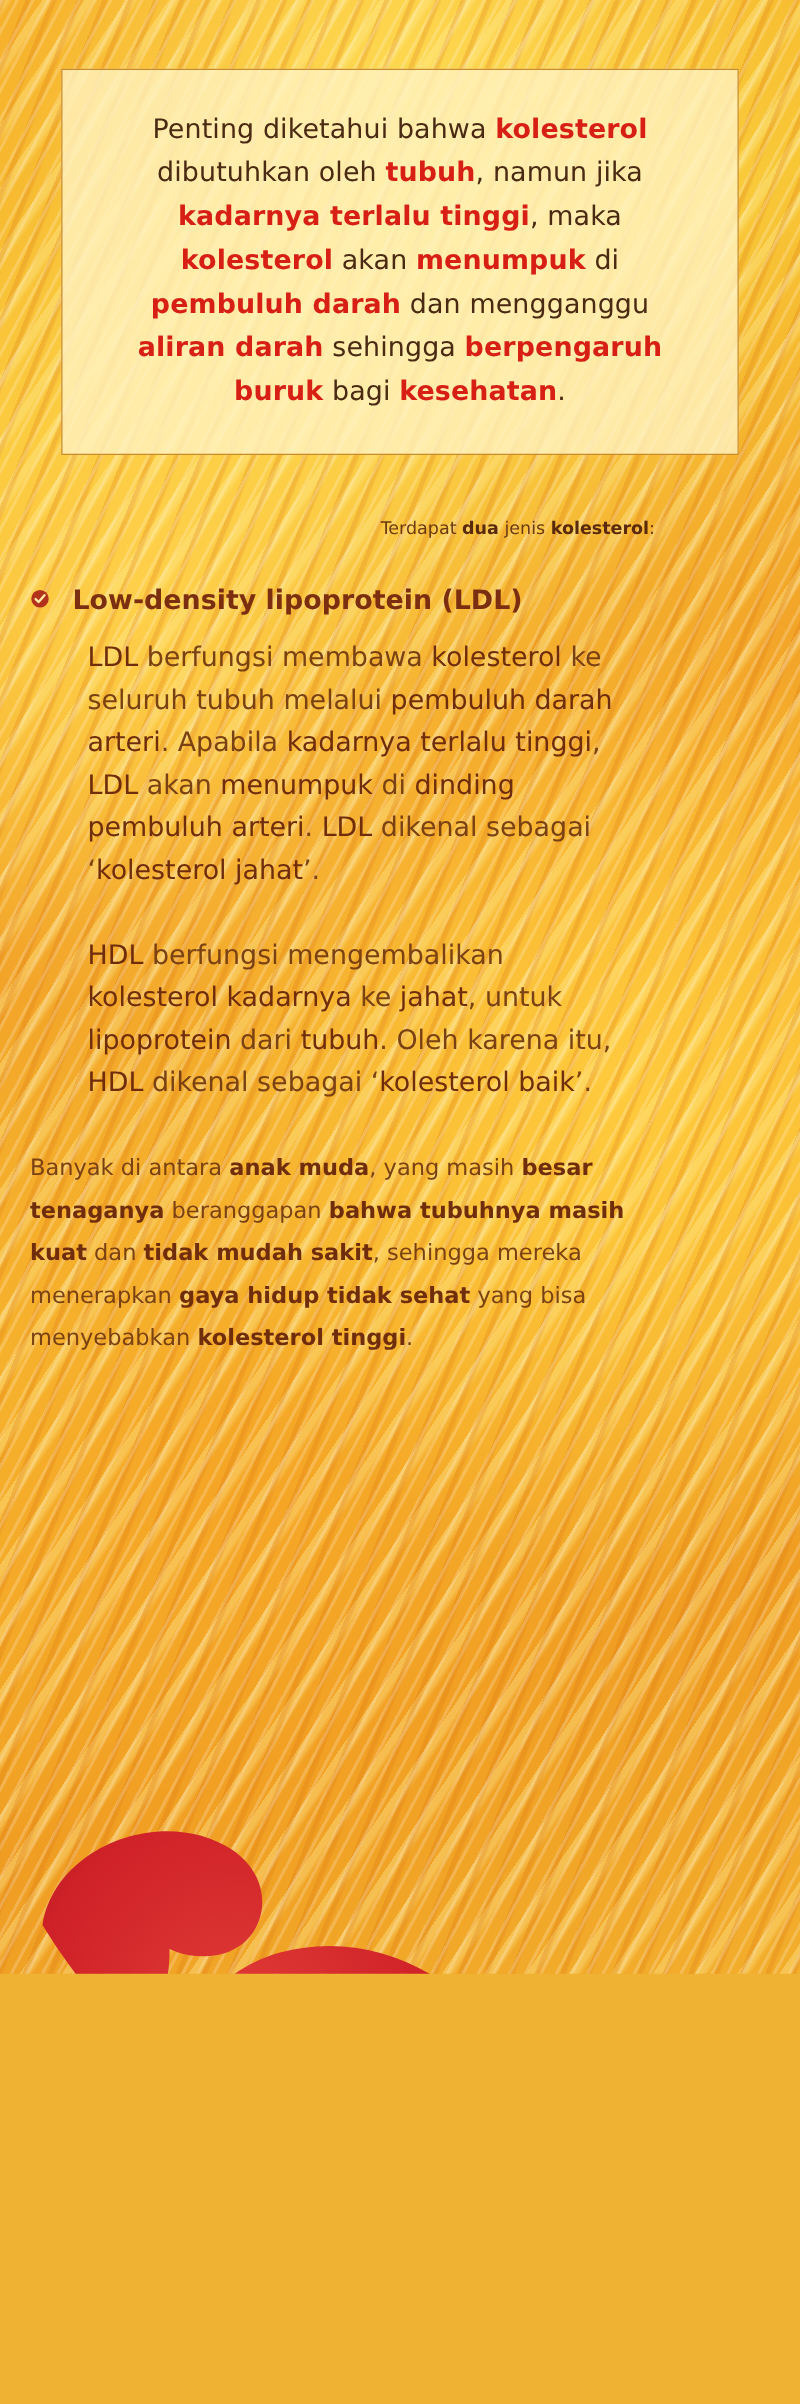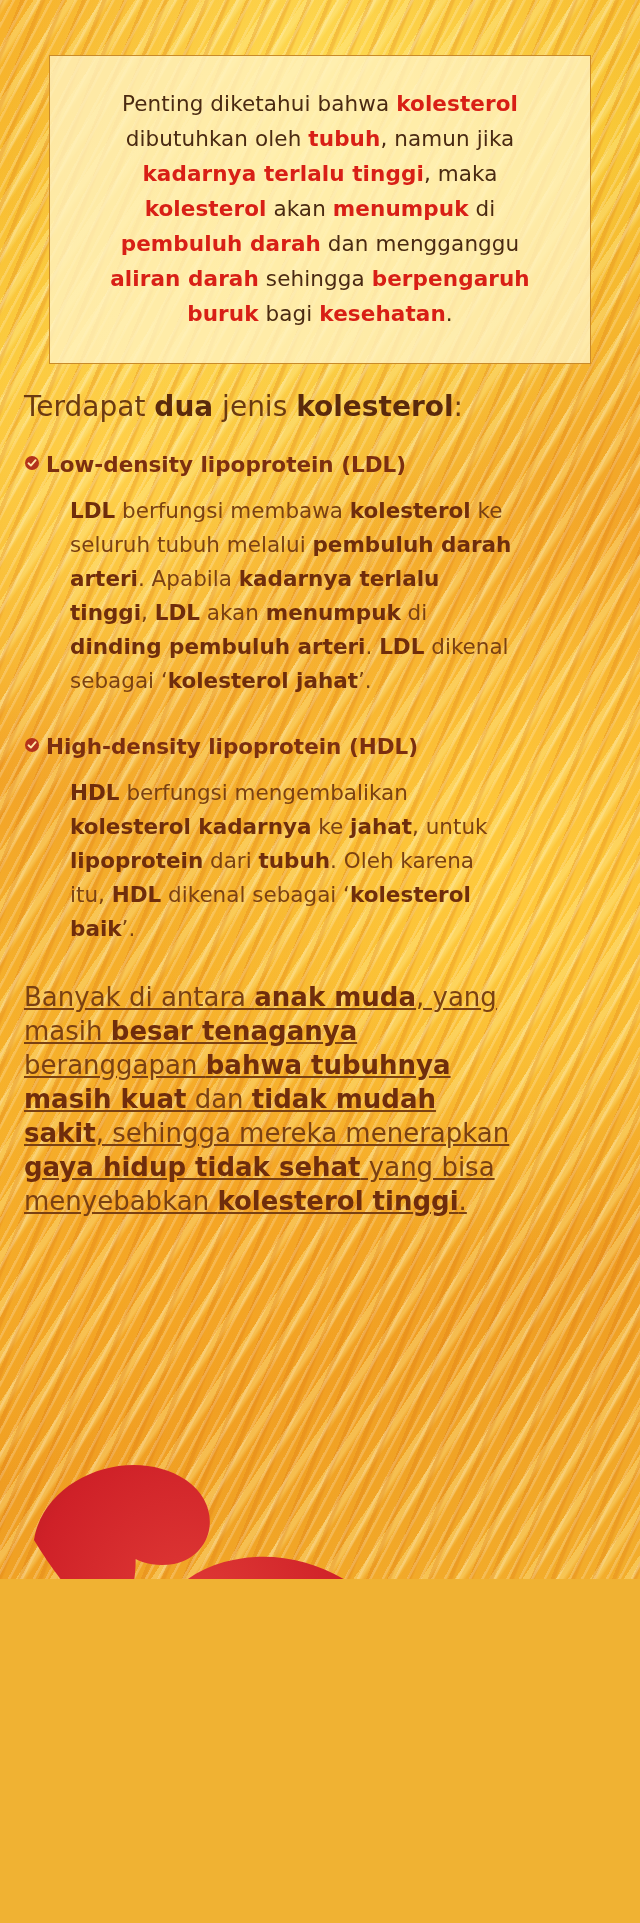--- a/index.html
+++ b/index.html
@@ -72,24 +72,25 @@
   }
 
   
   #content {
     position: absolute;
     left: 24px;
     top: 390px;
     width: 500px;
   }
   .para {
-    font-size: 28px;
+    font-size: 14px;
     line-height: 34px;
     color: #6b3a12;
-    margin: 0 0 10px 0;
+    margin: 16px 0 10px 0;
+    text-align: right;
   }
   .intro {
     margin-bottom: 26px;
   }
 
   .bullet-row {
     display: flex;
     align-items: flex-start;
     margin-bottom: 12px;
   }
@@ -100,42 +101,42 @@
     color: #b3321b;
     font-size: 15px;
     line-height: 18px;
   }
   .bullet-mark svg { display: block; }
   .bullet-title {
     font-size: 21.5px;
     line-height: 30px;
     font-weight: bold;
     color: #7b2f10;
+    margin-left: 12px;
   }
 
   .sub-para {
     margin-left: 46px;
     margin-right: 10px;
     font-size: 21.5px;
     line-height: 34px;
     color: #7a4113;
     margin-top: 14px;
     margin-bottom: 34px;
   }
   .sub-para .b {
-    font-weight: bold;
+    font-weight: normal;
     color: #6f2d0c;
   }
   .final-para {
     margin-top: 28px;
     margin-bottom: 0;
-    font-size: 26px;
+    font-size: 18px;
     line-height: 34px;
     color: #7a4113;
-    text-decoration: underline;
   }
   .final-para .b {
     font-weight: bold;
     color: #6f2d0c;
   }
 
   
   #illustration {
     position: absolute;
     left: 0px;
@@ -161,29 +162,20 @@
       <span class="bullet-mark">
         <svg width="16" height="16" viewBox="0 0 16 16" aria-hidden="true">
           <circle cx="8" cy="8" r="7" fill="#b3321b"></circle>
           <path d="M4.5 8.3 L6.9 10.6 L11.6 5.2" stroke="#ffe9a8" stroke-width="1.9" fill="none" stroke-linecap="round" stroke-linejoin="round"></path>
         </svg>
       </span>
       <span class="bullet-title" id="b0-title">Low-density lipoprotein (LDL)</span>
     </div>
     <p class="sub-para" id="b0-body"><span class="b">LDL</span> berfungsi membawa <span class="b">kolesterol</span> ke seluruh tubuh melalui <span class="b">pembuluh darah arteri</span>. Apabila <span class="b">kadarnya terlalu tinggi</span>, <span class="b">LDL</span> akan <span class="b">menumpuk</span> di <span class="b">dinding pembuluh arteri</span>. <span class="b">LDL</span> dikenal sebagai ‘<span class="b">kolesterol jahat</span>’.</p>
 
-    <div class="bullet-row">
-      <span class="bullet-mark">
-        <svg width="16" height="16" viewBox="0 0 16 16" aria-hidden="true">
-          <circle cx="8" cy="8" r="7" fill="#b3321b"></circle>
-          <path d="M4.5 8.3 L6.9 10.6 L11.6 5.2" stroke="#ffe9a8" stroke-width="1.9" fill="none" stroke-linecap="round" stroke-linejoin="round"></path>
-        </svg>
-      </span>
-      <span class="bullet-title" id="b1-title">High-density lipoprotein (HDL)</span>
-    </div>
     <p class="sub-para" id="b1-body"><span class="b">HDL</span> berfungsi mengembalikan <span class="b">kolesterol kadarnya</span> ke <span class="b">jahat</span>, untuk <span class="b">lipoprotein</span> dari <span class="b">tubuh</span>. Oleh karena itu, <span class="b">HDL</span> dikenal sebagai ‘<span class="b">kolesterol baik</span>’.</p>
 
     <p class="final-para" id="closing-text">Banyak di antara <span class="b">anak muda</span>, yang masih <span class="b">besar tenaganya</span> beranggapan <span class="b">bahwa tubuhnya masih kuat</span> dan <span class="b">tidak mudah sakit</span>, sehingga mereka menerapkan <span class="b">gaya hidup tidak sehat</span> yang bisa menyebabkan <span class="b">kolesterol tinggi</span>.</p>
   </div>
 
   <div id="illustration">
     <svg width="640" height="493" viewBox="0 0 640 493" aria-hidden="true">
       <defs>
         <radialGradient id="gArteryOuter" cx="40%" cy="35%" r="75%">
           <stop offset="0%" stop-color="#e03b36"></stop>

